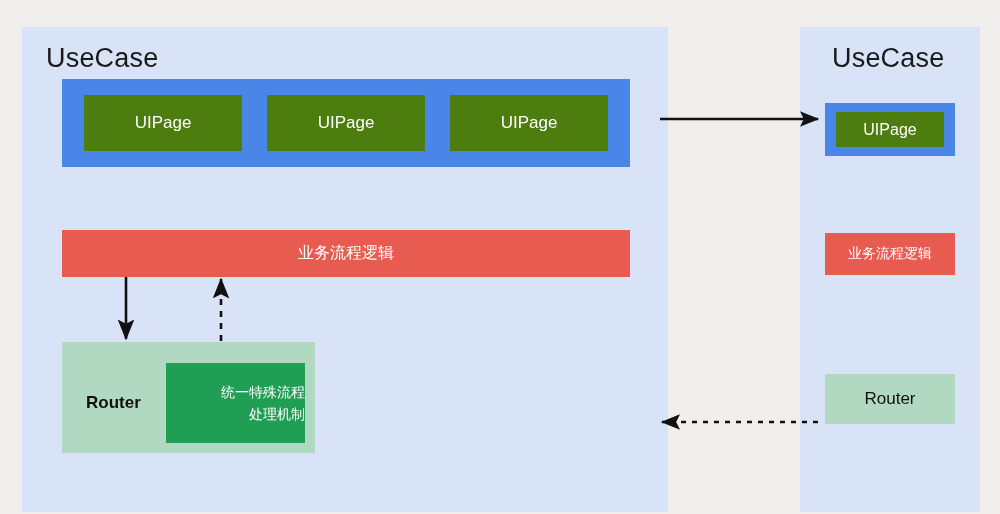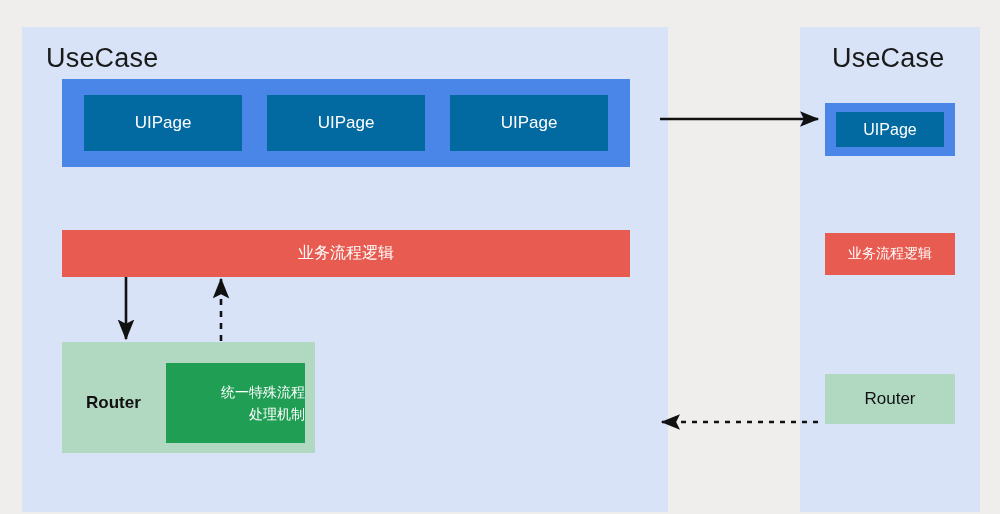--- a/index.html
+++ b/index.html
@@ -50,21 +50,21 @@
     align-items: center;
     justify-content: space-between;
     padding: 0 22px;
     box-sizing: border-box;
   }
   #uipage-group .uipage-box {
     width: 158px;
     height: 56px;
   }
   .uipage-box {
-    background: #0369a1;
+    background: #4d7c0f;
     color: #ffffff;
     font-size: 17px;
     display: flex;
     align-items: center;
     justify-content: center;
     box-sizing: border-box;
   }
 
   
   #biz-bar {

